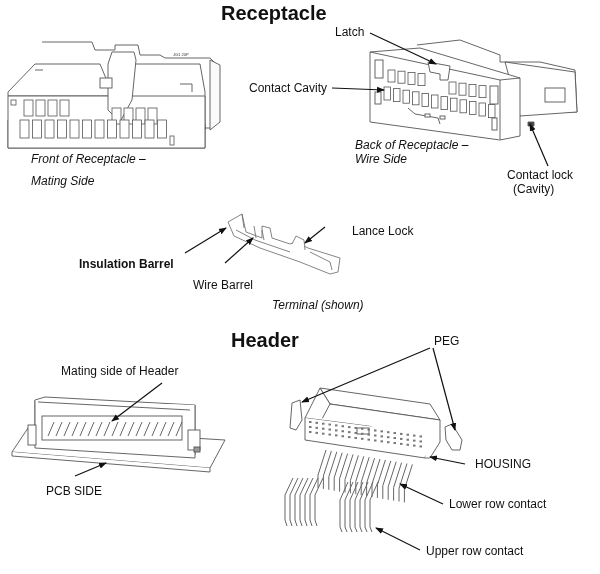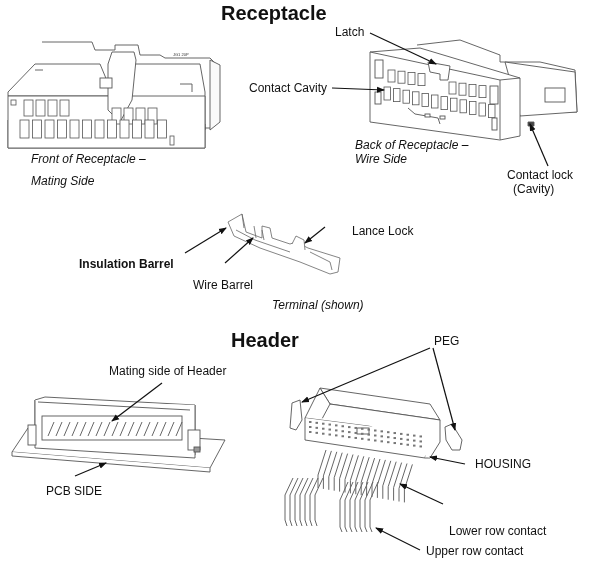--- a/index.html
+++ b/index.html
@@ -272,18 +272,18 @@
 <div class="lbl" style="left:335px; top:25px;">Latch</div>
 <div class="lbl" style="left:249px; top:81px;">Contact Cavity</div>
 <div class="lbl" style="left:507px; top:168px;">Contact lock</div>
 <div class="lbl" style="left:513px; top:182px;">(Cavity)</div>
 
 <div class="lbl" style="left:79px; top:257px;font-weight:bold;">Insulation Barrel</div>
 <div class="lbl" style="left:193px; top:278px;">Wire Barrel</div>
 <div class="lbl" style="left:352px; top:224px;">Lance Lock</div>
 <div class="lbl it" style="left:272px; top:298px;">Terminal (shown)</div>
 
-<div class="lbl" style="left:61px; top:364px;margin-left:48px;">Mating side of Header</div>
+<div class="lbl" style="left:61px; top:364px;">Mating side of Header</div>
 <div class="lbl" style="left:46px; top:484px;">PCB SIDE</div>
 <div class="lbl" style="left:434px; top:334px;text-align:center;">PEG</div>
 <div class="lbl" style="left:475px; top:457px;">HOUSING</div>
-<div class="lbl" style="left:449px; top:497px;margin-top:27px;">Lower row contact</div>
+<div class="lbl" style="left:449px; top:497px;">Lower row contact</div>
 <div class="lbl" style="left:426px; top:544px;">Upper row contact</div>
 
 </body></html>

